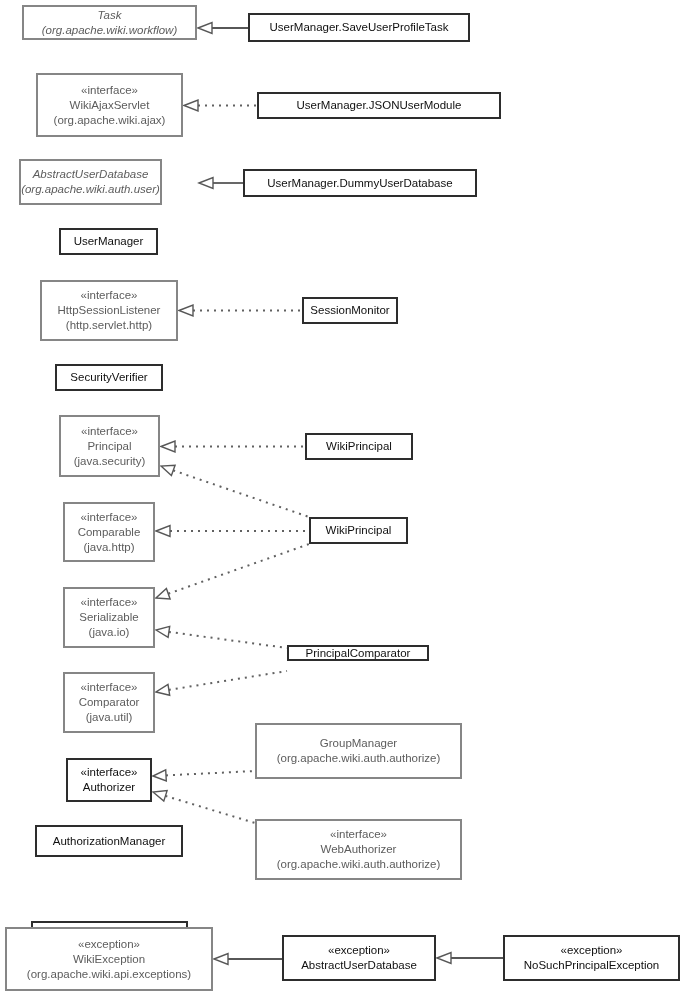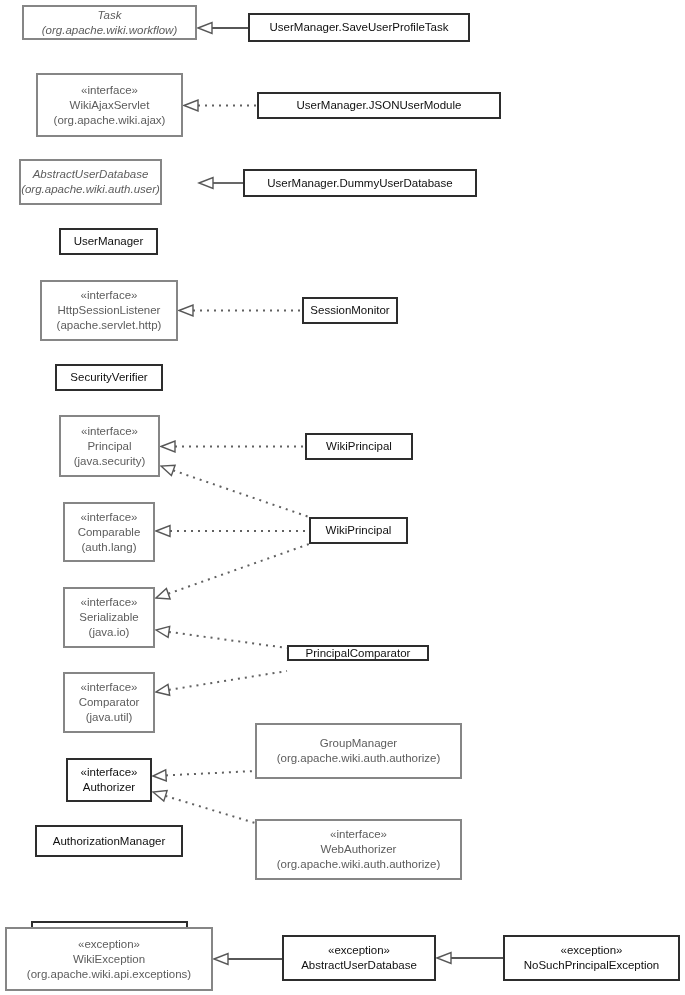--- a/index.html
+++ b/index.html
@@ -107,21 +107,21 @@
     <span class="ln">UserManager.DummyUserDatabase</span>
   </div>
 
   <div class="node pkg" style="left:59px;top:228px;width:99px;height:27px">
     <span class="ln">UserManager</span>
   </div>
 
   <div class="node ext" style="left:40px;top:280px;width:138px;height:61px">
     <span class="ln">«interface»</span>
     <span class="ln">HttpSessionListener</span>
-    <span class="ln">(apache.servlet.http)</span>
+    <span class="ln">(http.servlet.http)</span>
   </div>
 
   <div class="node pkg" style="left:302px;top:297px;width:96px;height:27px">
     <span class="ln">SessionMonitor</span>
   </div>
 
   <div class="node pkg" style="left:55px;top:364px;width:108px;height:27px">
     <span class="ln">SecurityVerifier</span>
   </div>
 
@@ -131,21 +131,21 @@
     <span class="ln">(java.security)</span>
   </div>
 
   <div class="node pkg" style="left:305px;top:433px;width:108px;height:27px">
     <span class="ln">WikiPrincipal</span>
   </div>
 
   <div class="node ext" style="left:63px;top:502px;width:92px;height:60px">
     <span class="ln">«interface»</span>
     <span class="ln">Comparable</span>
-    <span class="ln">(auth.lang)</span>
+    <span class="ln">(java.http)</span>
   </div>
 
   <div class="node pkg" style="left:309px;top:517px;width:99px;height:27px">
     <span class="ln">WikiPrincipal</span>
   </div>
 
   <div class="node ext" style="left:63px;top:587px;width:92px;height:61px">
     <span class="ln">«interface»</span>
     <span class="ln">Serializable</span>
     <span class="ln">(java.io)</span>

